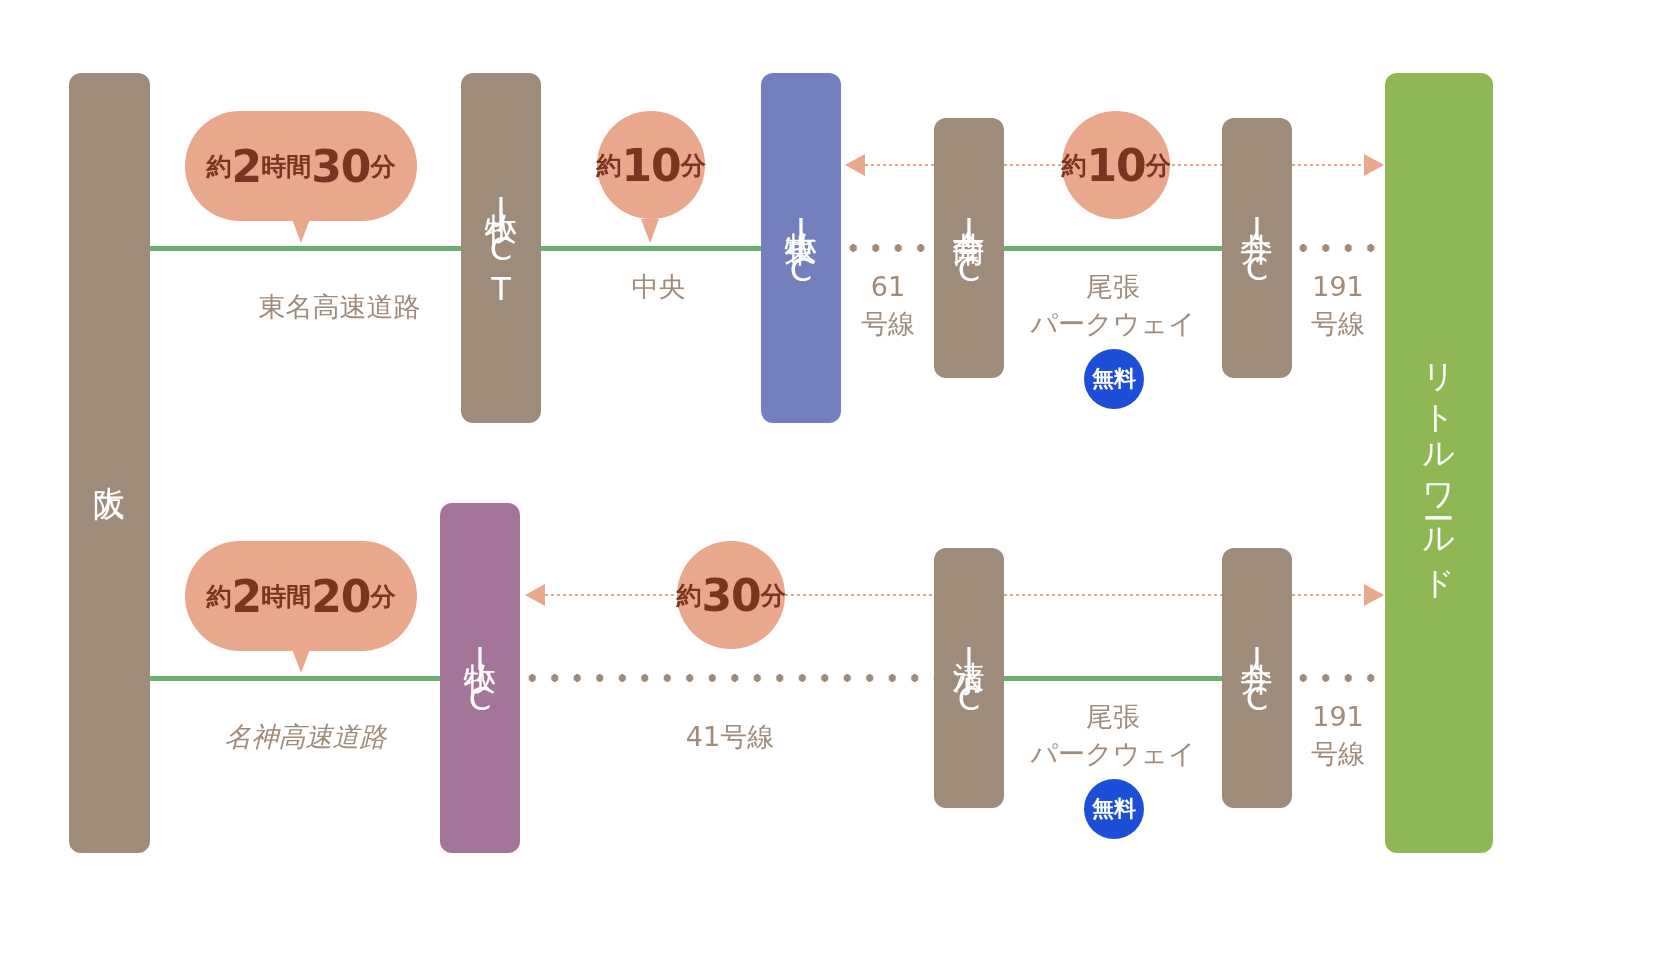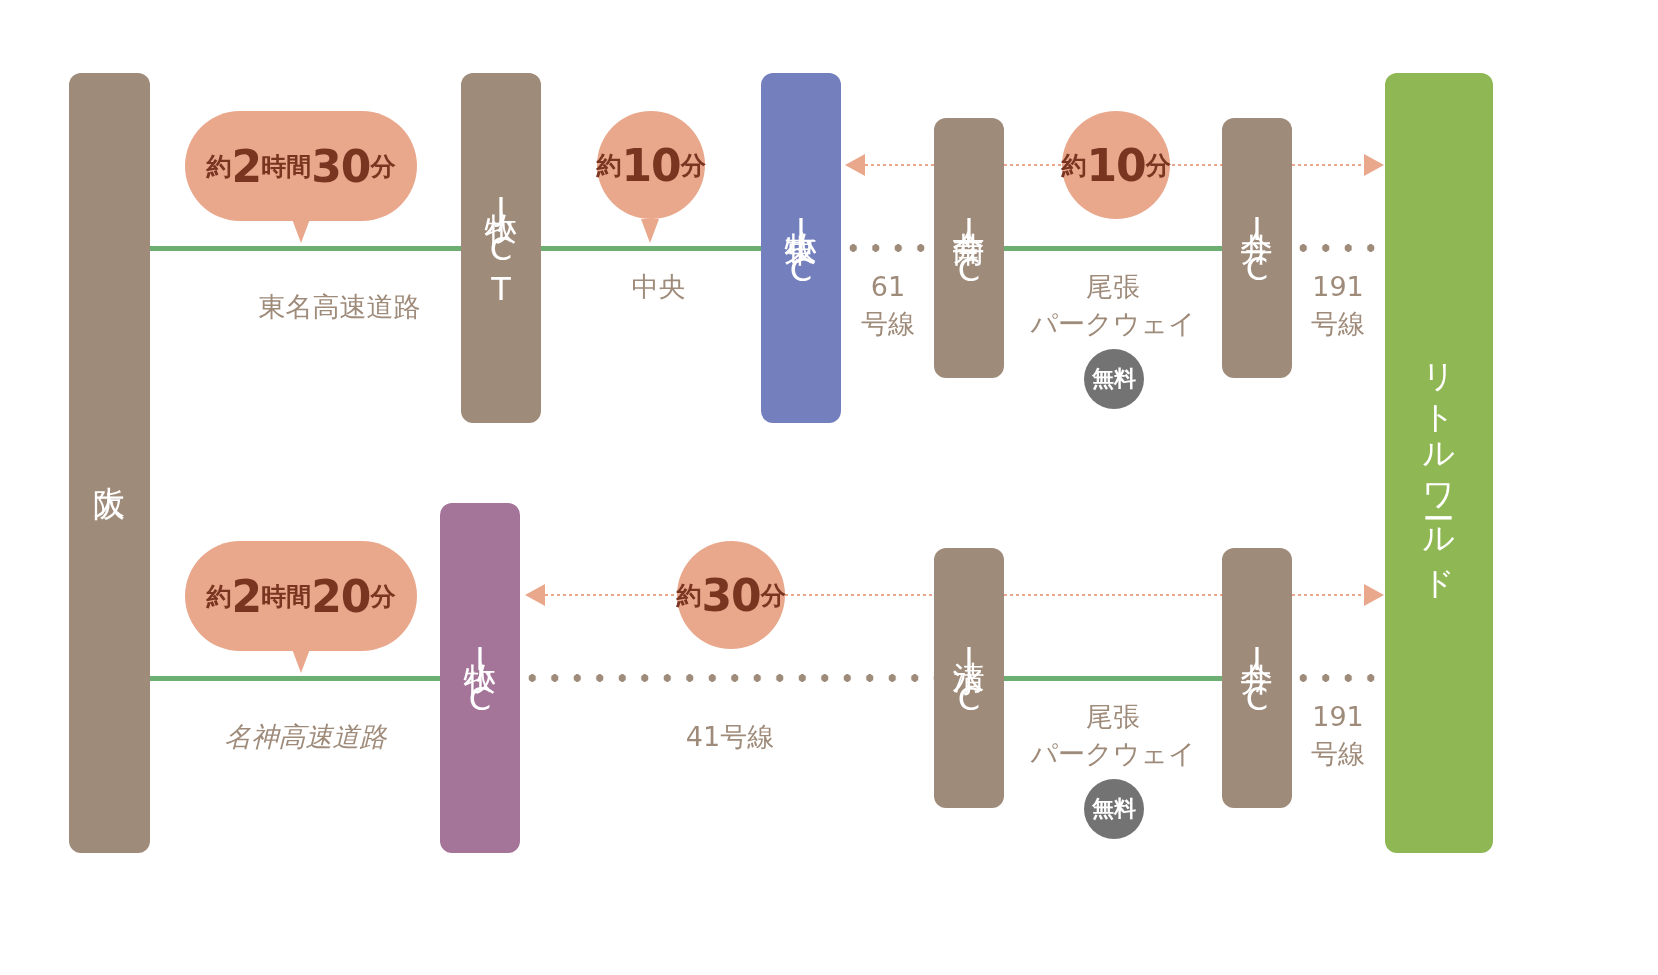--- a/index.html
+++ b/index.html
@@ -15,21 +15,21 @@
   .arrowline{position:absolute;height:2px;background-image:linear-gradient(to right,#e9a78c 50%,transparent 50%);background-size:6px 2px;background-repeat:repeat-x;}
   .tri-left{position:absolute;width:0;height:0;border-top:11px solid transparent;border-bottom:11px solid transparent;border-right:20px solid #e9a78c;}
   .tri-right{position:absolute;width:0;height:0;border-top:11px solid transparent;border-bottom:11px solid transparent;border-left:20px solid #e9a78c;}
   .bubble{position:absolute;background:#e9a78c;display:flex;align-items:center;justify-content:center;color:#7a3520;font-weight:bold;white-space:nowrap;}
   .pill{border-radius:60px;}
   .circle{border-radius:50%;}
   .tail{position:absolute;width:0;height:0;border-left:9px solid transparent;border-right:9px solid transparent;border-top:24px solid #e9a78c;}
   .small{font-size:25px;}
   .big{font-size:44px;letter-spacing:-1px;}
   .label{position:absolute;color:#9f8b7a;font-size:27px;text-align:center;line-height:37px;white-space:nowrap;}
-  .free{position:absolute;width:60px;height:60px;border-radius:50%;background:#737373;color:#fff;font-size:22px;font-weight:bold;display:flex;align-items:center;justify-content:center;}
+  .free{position:absolute;width:60px;height:60px;border-radius:50%;background:#1d4ed8;color:#fff;font-size:22px;font-weight:bold;display:flex;align-items:center;justify-content:center;}
 </style>
 </head>
 <body>
 
 <div class="box brown" style="left:69px;top:73px;width:81px;height:780px;">
   <span class="vt">大阪</span>
 </div>
 <div class="box green" style="left:1385px;top:73px;width:108px;height:780px;">
   <span class="vt" style="letter-spacing:4px;">リトルワールド</span>
 </div>

